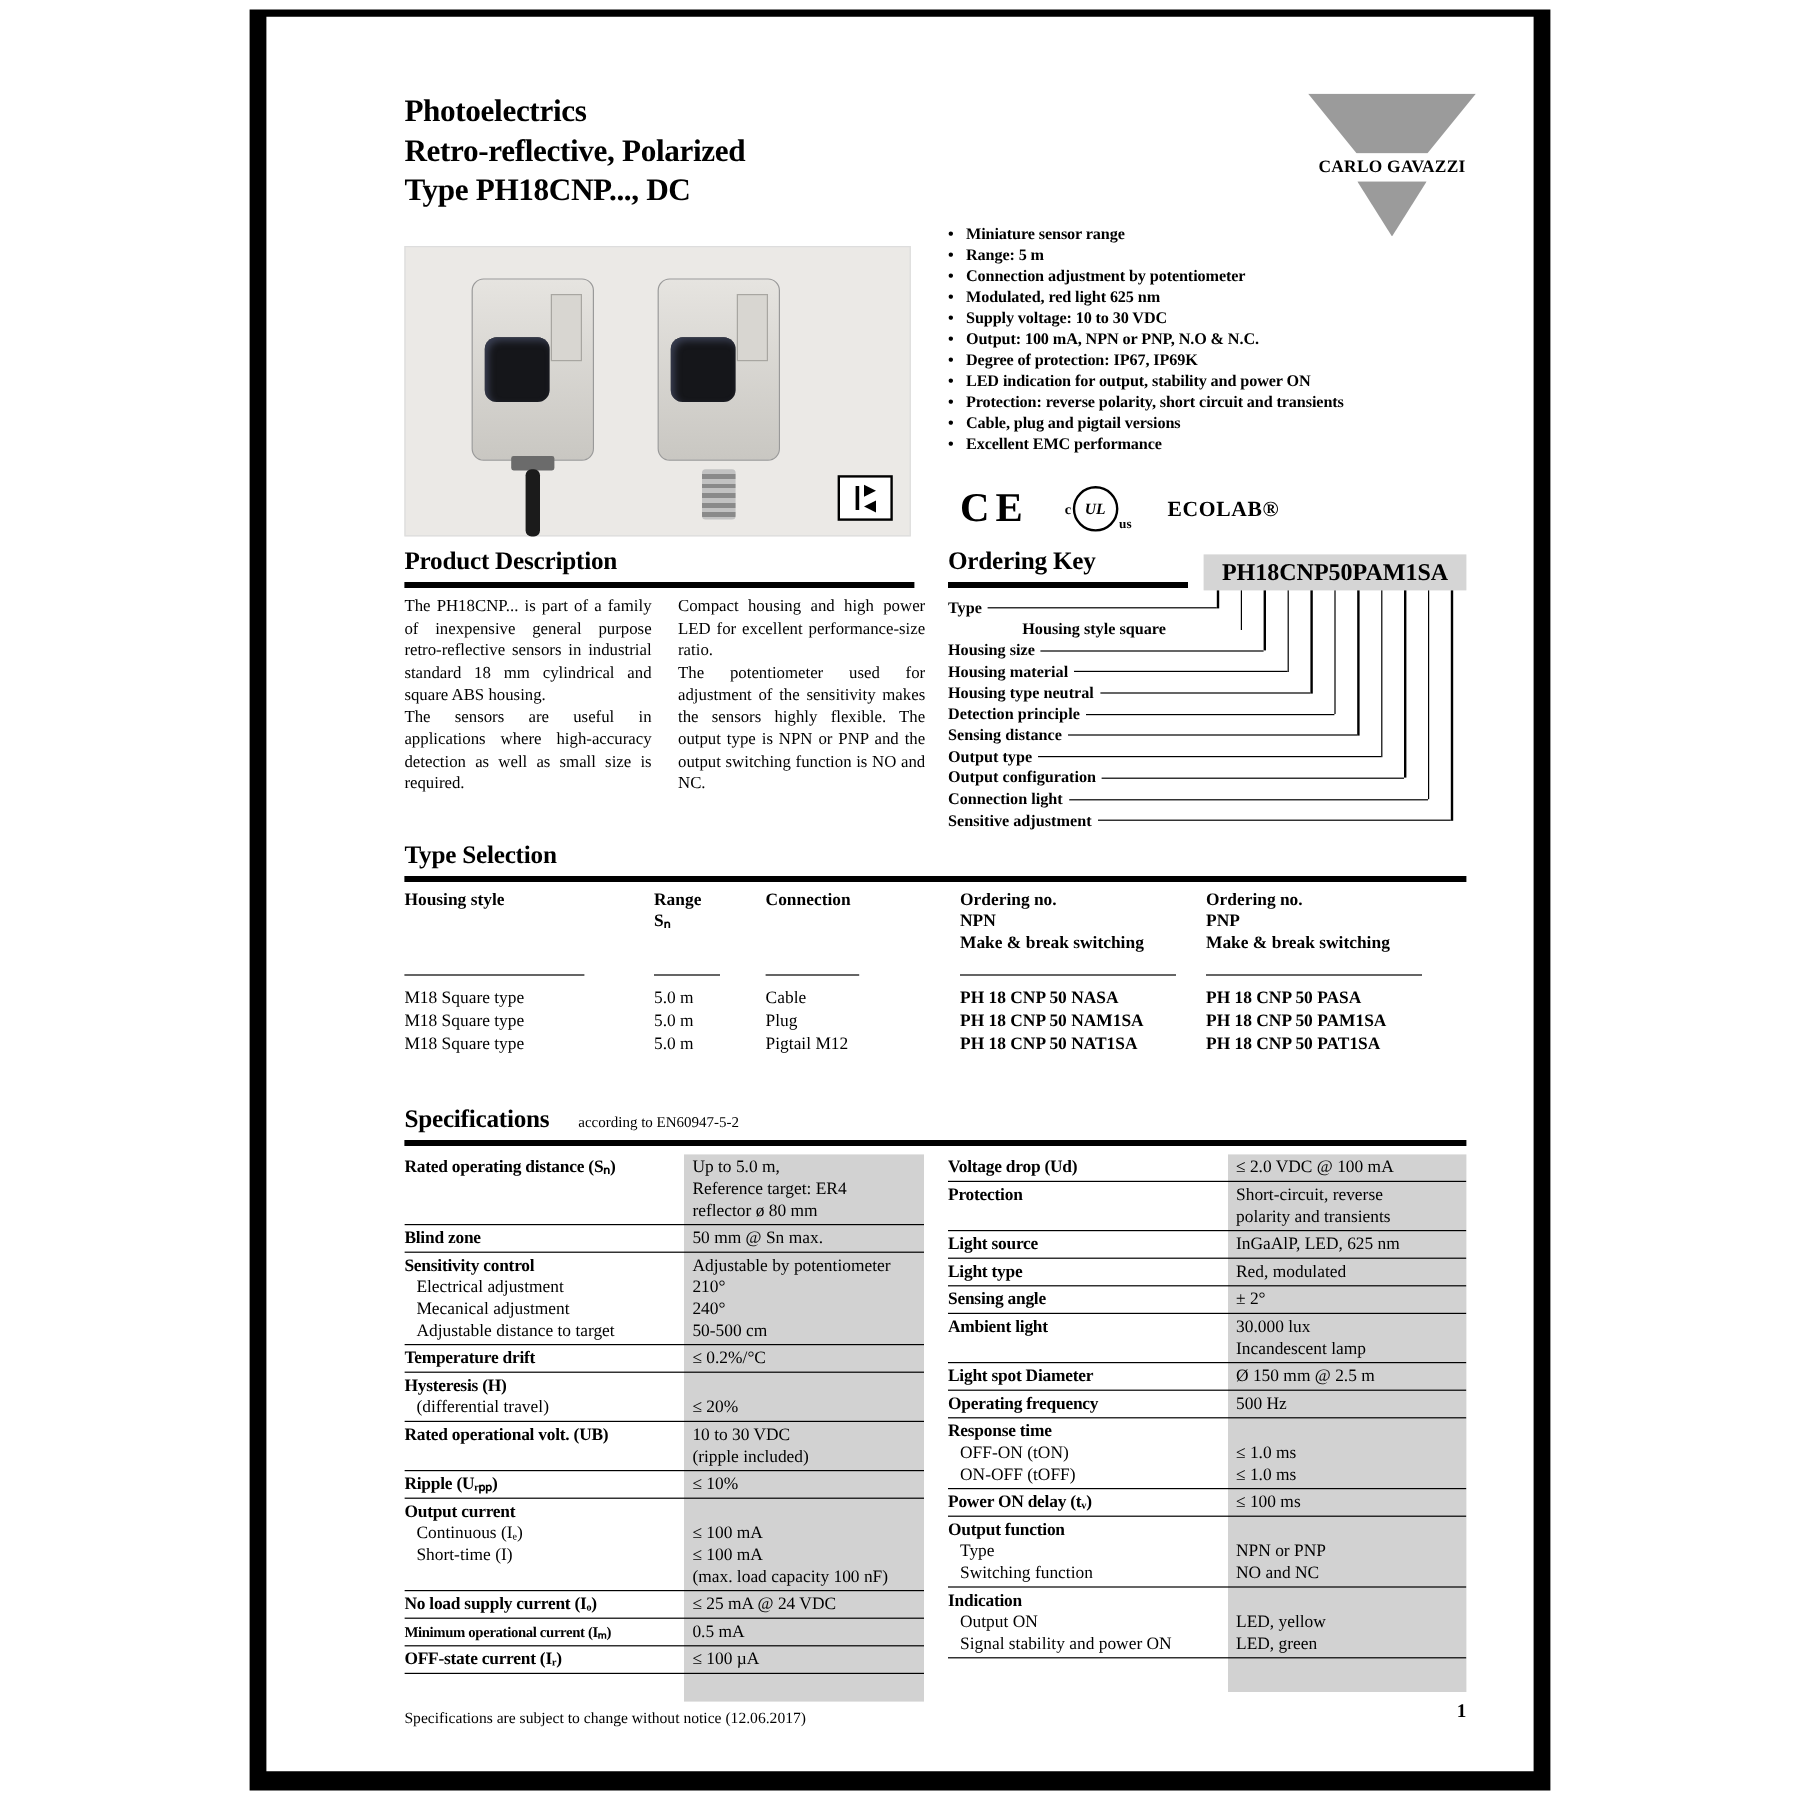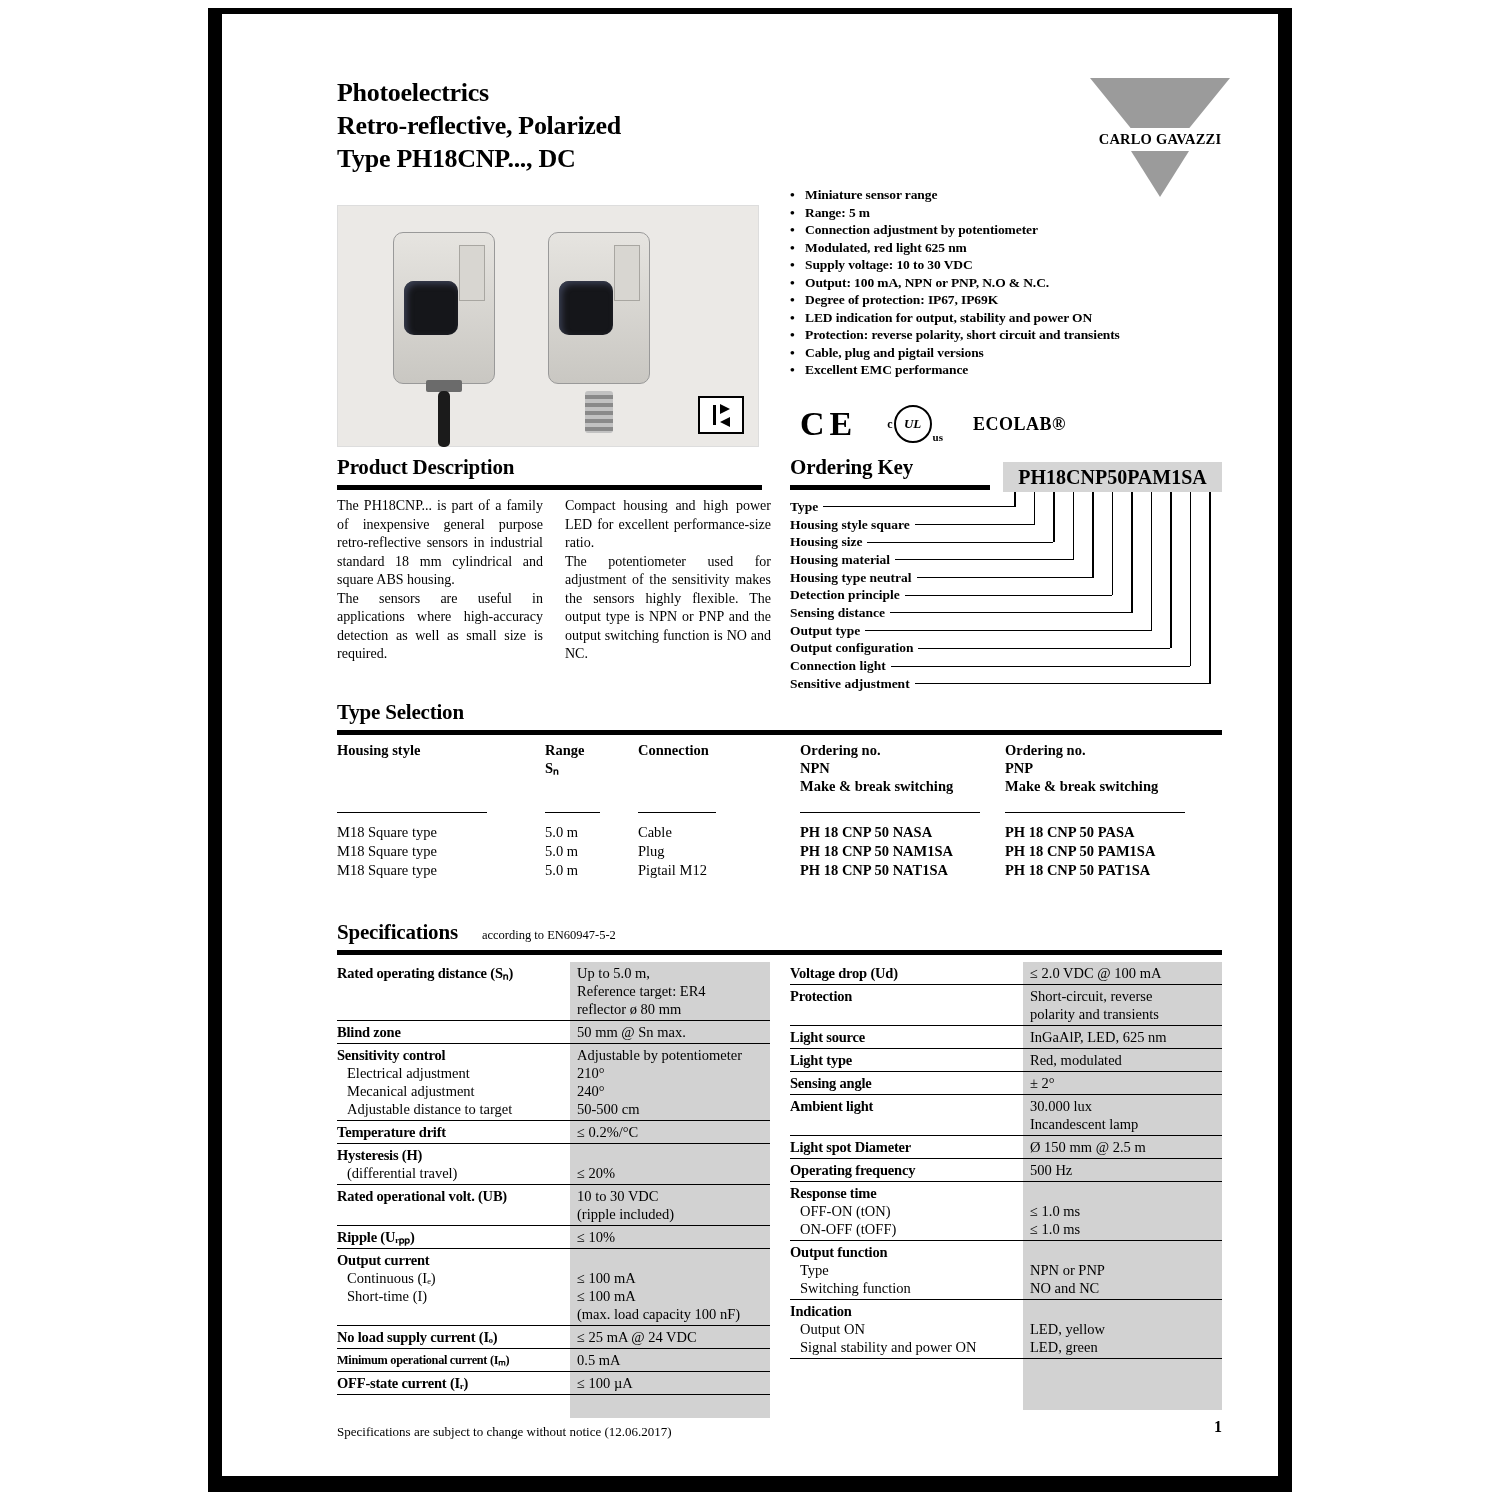--- a/index.html
+++ b/index.html
@@ -214,21 +214,21 @@
       <p>The potentiometer used for adjustment of the sensitivity makes the sensors highly flexible. The output type is NPN or PNP and the output switching function is NO and NC.</p>
     </div>
   </div>
 
   <div class="abs ok-diagram" style="position:absolute;">
       <div class="ok-row" style="width: 224px;">
         <span class="ok-label">Type</span>
         <span class="ok-line"></span>
       </div>
       <div class="ok-vline" style="left: 224px; height: 14.8px;"></div>
-      <div class="ok-row" style="width: 243.5px;">
+      <div class="ok-row" style="width: 243.5px; flex-direction: column;">
         <span class="ok-label">Housing style square</span>
         <span class="ok-line"></span>
       </div>
       <div class="ok-vline" style="left: 243.5px; height: 32.5px;"></div>
       <div class="ok-row" style="width: 263px;">
         <span class="ok-label">Housing size</span>
         <span class="ok-line"></span>
       </div>
       <div class="ok-vline" style="left: 263px; height: 50.2px;"></div>
       <div class="ok-row" style="width: 282.5px;">
@@ -512,20 +512,28 @@
           <div class="spec-line sp-sub">ON-OFF (tOFF)</div>
         </div>
         <div class="spec-vcol">
           <div class="spec-line sp-val"></div>
           <div class="spec-line sp-val">≤ 1.0 ms</div>
           <div class="spec-line sp-val">≤ 1.0 ms</div>
         </div>
       </div>
       <div class="spec-row">
         <div class="spec-lcol">
+          <div class="spec-line sp-label">Power ON delay (tᵥ)</div>
+        </div>
+        <div class="spec-vcol">
+          <div class="spec-line sp-val">≤ 100 ms</div>
+        </div>
+      </div>
+      <div class="spec-row">
+        <div class="spec-lcol">
           <div class="spec-line sp-label">Output function</div>
           <div class="spec-line sp-sub">Type</div>
           <div class="spec-line sp-sub">Switching function</div>
         </div>
         <div class="spec-vcol">
           <div class="spec-line sp-val"></div>
           <div class="spec-line sp-val">NPN or PNP</div>
           <div class="spec-line sp-val">NO and NC</div>
         </div>
       </div>

